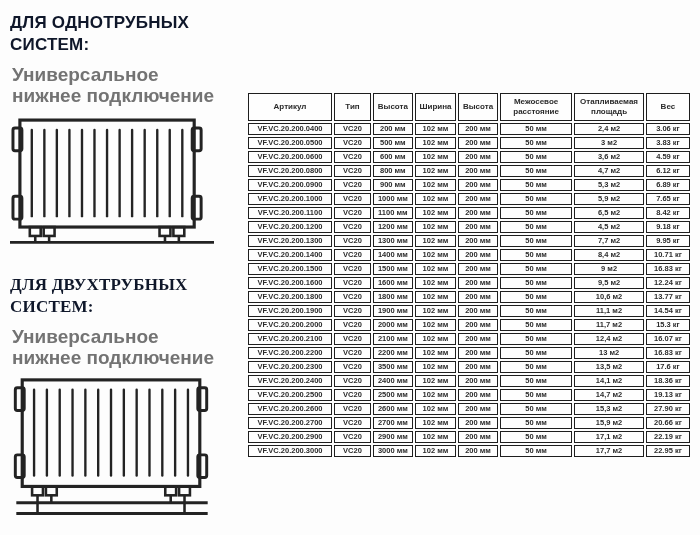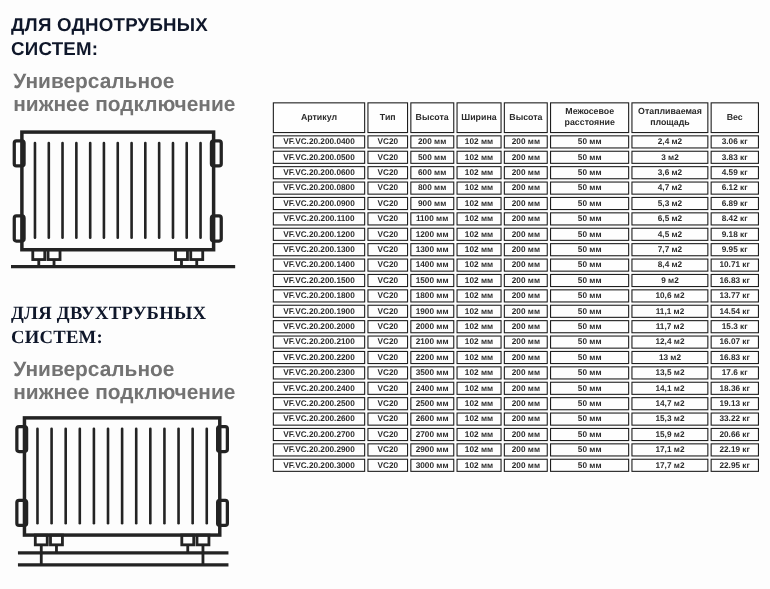--- a/index.html
+++ b/index.html
@@ -241,20 +241,30 @@
             <td>VF.VC.20.200.0900</td>
             <td>VC20</td>
             <td>900 мм</td>
             <td>102 мм</td>
             <td>200 мм</td>
             <td>50 мм</td>
             <td>5,3 м2</td>
             <td>6.89 кг</td>
           </tr>
           <tr>
+            <td>VF.VC.20.200.1000</td>
+            <td>VC20</td>
+            <td>1000 мм</td>
+            <td>102 мм</td>
+            <td>200 мм</td>
+            <td>50 мм</td>
+            <td>5,9 м2</td>
+            <td>7.65 кг</td>
+          </tr>
+          <tr>
             <td>VF.VC.20.200.1100</td>
             <td>VC20</td>
             <td>1100 мм</td>
             <td>102 мм</td>
             <td>200 мм</td>
             <td>50 мм</td>
             <td>6,5 м2</td>
             <td>8.42 кг</td>
           </tr>
           <tr>
@@ -291,20 +301,30 @@
             <td>VF.VC.20.200.1500</td>
             <td>VC20</td>
             <td>1500 мм</td>
             <td>102 мм</td>
             <td>200 мм</td>
             <td>50 мм</td>
             <td>9 м2</td>
             <td>16.83 кг</td>
           </tr>
           <tr>
+            <td>VF.VC.20.200.1600</td>
+            <td>VC20</td>
+            <td>1600 мм</td>
+            <td>102 мм</td>
+            <td>200 мм</td>
+            <td>50 мм</td>
+            <td>9,5 м2</td>
+            <td>12.24 кг</td>
+          </tr>
+          <tr>
             <td>VF.VC.20.200.1800</td>
             <td>VC20</td>
             <td>1800 мм</td>
             <td>102 мм</td>
             <td>200 мм</td>
             <td>50 мм</td>
             <td>10,6 м2</td>
             <td>13.77 кг</td>
           </tr>
           <tr>
@@ -378,21 +398,21 @@
             <td>19.13 кг</td>
           </tr>
           <tr>
             <td>VF.VC.20.200.2600</td>
             <td>VC20</td>
             <td>2600 мм</td>
             <td>102 мм</td>
             <td>200 мм</td>
             <td>50 мм</td>
             <td>15,3 м2</td>
-            <td>33.22 кг</td>
+            <td>27.90 кг</td>
           </tr>
           <tr>
             <td>VF.VC.20.200.2700</td>
             <td>VC20</td>
             <td>2700 мм</td>
             <td>102 мм</td>
             <td>200 мм</td>
             <td>50 мм</td>
             <td>15,9 м2</td>
             <td>20.66 кг</td>

